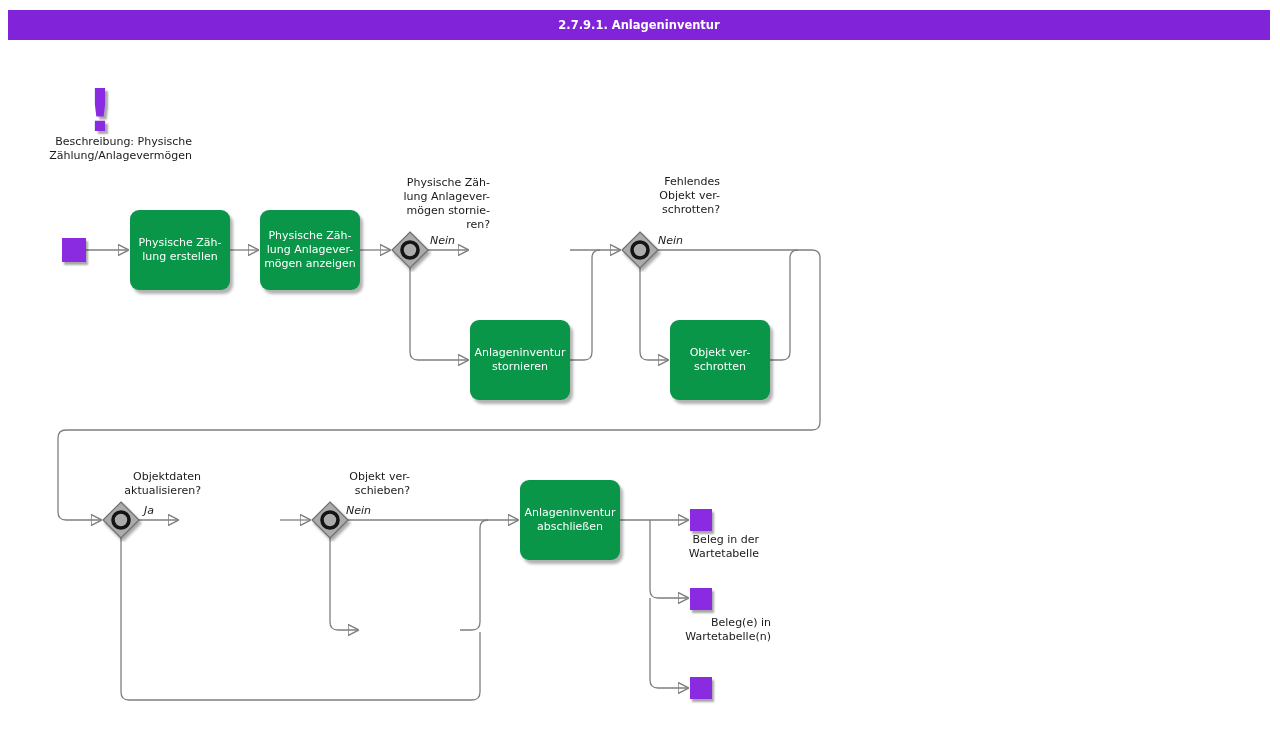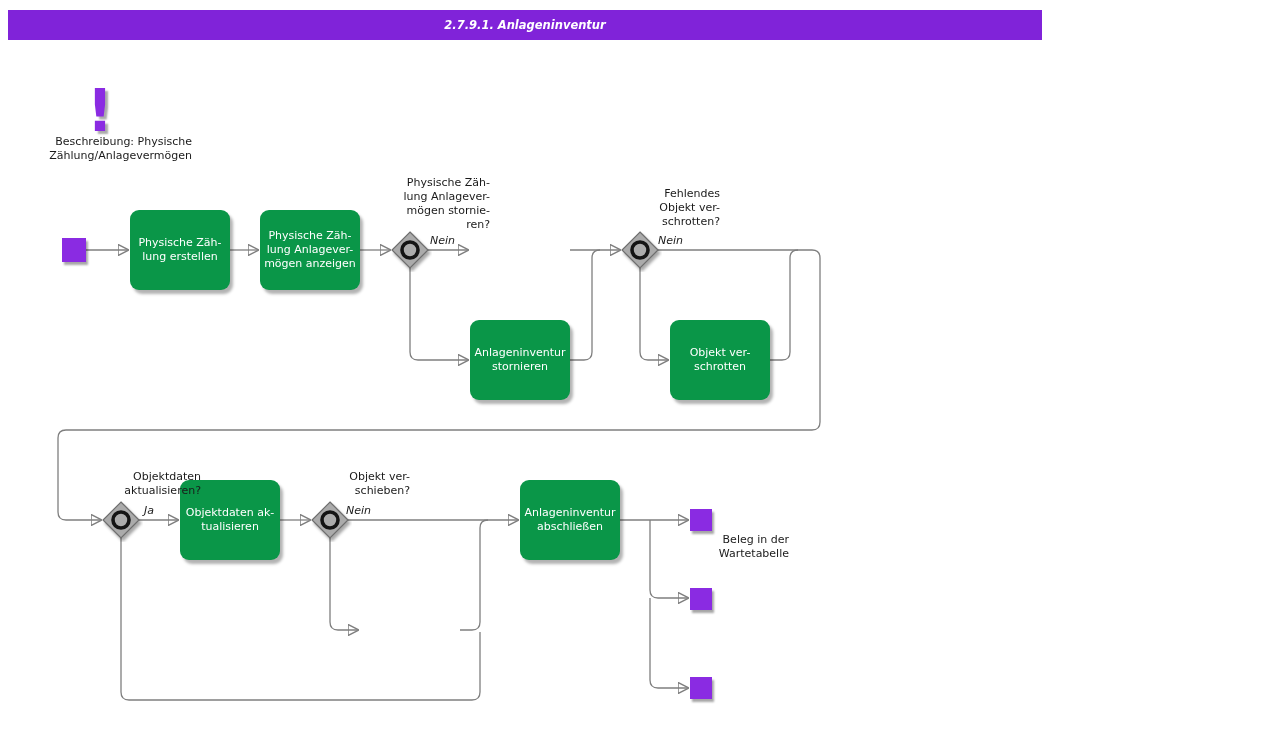--- a/index.html
+++ b/index.html
@@ -11,23 +11,23 @@
     --color-gateway_border:#6E6E6E;
     --color-text:#1A1A1A;
   }
   html,body{margin:0;padding:0;background:#FFFFFF;}
   .canvas{
     position:relative;width:1280px;height:737px;background:#FFFFFF;overflow:hidden;
     font-family:"DejaVu Sans","Liberation Sans",sans-serif;
     font-size:11px;line-height:14px;color:var(--color-text);
   }
   .titlebar{
-    position:absolute;left:8px;top:10px;width:1034px;height:30px;
+    position:absolute;left:8px;top:10px;width:1262px;height:30px;
     background:var(--color-header);color:#FFFFFF;font-weight:bold;font-size:11.5px;
-    display:flex;align-items:center;justify-content:center;font-style:italic;
+    display:flex;align-items:center;justify-content:center;
   }
   .connectors{position:absolute;left:0;top:0;}
   .connectors path{fill:none;stroke:var(--color-line);stroke-width:1.3px;}
   .task{
     position:absolute;width:100px;height:80px;border-radius:9px;
     background:var(--color-task);color:#FFFFFF;
     display:flex;align-items:center;justify-content:center;text-align:center;
     white-space:pre-line;box-shadow:3px 4px 3px rgba(0,0,0,0.30);
   }
   .event-square{
@@ -95,22 +95,20 @@
 
   <div class="task" style="left:130px;top:210px">Physische Zäh-
 lung erstellen</div>
   <div class="task" style="left:260px;top:210px">Physische Zäh-
 lung Anlagever-
 mögen anzeigen</div>
   <div class="task" style="left:470px;top:320px">Anlageninventur
 stornieren</div>
   <div class="task" style="left:670px;top:320px">Objekt ver-
 schrotten</div>
-  <div class="task" style="left:180px;top:480px">Objektdaten ak-
-tualisieren</div>
   <div class="task" style="left:520px;top:480px">Anlageninventur
 abschließen</div>
 
   <div class="gateway" style="left:388px;top:228px">
     <svg width="44" height="44">
       <polygon points="22,4 40,22 22,40 4,22"></polygon>
         <circle cx="22" cy="22" r="8"></circle>
     </svg>
   </div>
   <div class="label" style="left:330px;top:176px;width:160px">Physische Zäh-
@@ -118,21 +116,21 @@
 mögen stornie-
 ren?</div>
   <div class="branch-label" style="left:430px;top:234px">Nein</div>
 
   <div class="gateway" style="left:618px;top:228px">
     <svg width="44" height="44">
       <polygon points="22,4 40,22 22,40 4,22"></polygon>
         <circle cx="22" cy="22" r="8"></circle>
     </svg>
   </div>
-  <div class="label" style="left:560px;top:187px;width:160px">Fehlendes
+  <div class="label" style="left:560px;top:175px;width:160px">Fehlendes
 Objekt ver-
 schrotten?</div>
   <div class="branch-label" style="left:658px;top:234px">Nein</div>
 
   <div class="gateway" style="left:99px;top:498px">
     <svg width="44" height="44">
       <polygon points="22,4 40,22 22,40 4,22"></polygon>
         <circle cx="22" cy="22" r="8"></circle>
     </svg>
   </div>
@@ -144,20 +142,22 @@
     <svg width="44" height="44">
       <polygon points="22,4 40,22 22,40 4,22"></polygon>
         <circle cx="22" cy="22" r="8"></circle>
     </svg>
   </div>
   <div class="label" style="left:250px;top:470px;width:160px">Objekt ver-
 schieben?</div>
   <div class="branch-label" style="left:346px;top:504px">Nein</div>
 
   <div class="event-square end-square" style="left:690px;top:509px"></div>
-  <div class="label" style="left:649px;top:533px;width:140px">Beleg in der
+  <div class="label" style="left:619px;top:533px;width:140px">Beleg in der
 Wartetabelle</div>
 
   <div class="event-square end-square" style="left:690px;top:588px"></div>
+  <div class="label" style="left:631px;top:616px;width:140px">Beleg(e) in
+Wartetabelle(n)</div>
 
   <div class="event-square end-square" style="left:690px;top:677px"></div>
 
 </div>
 
 </body></html>

